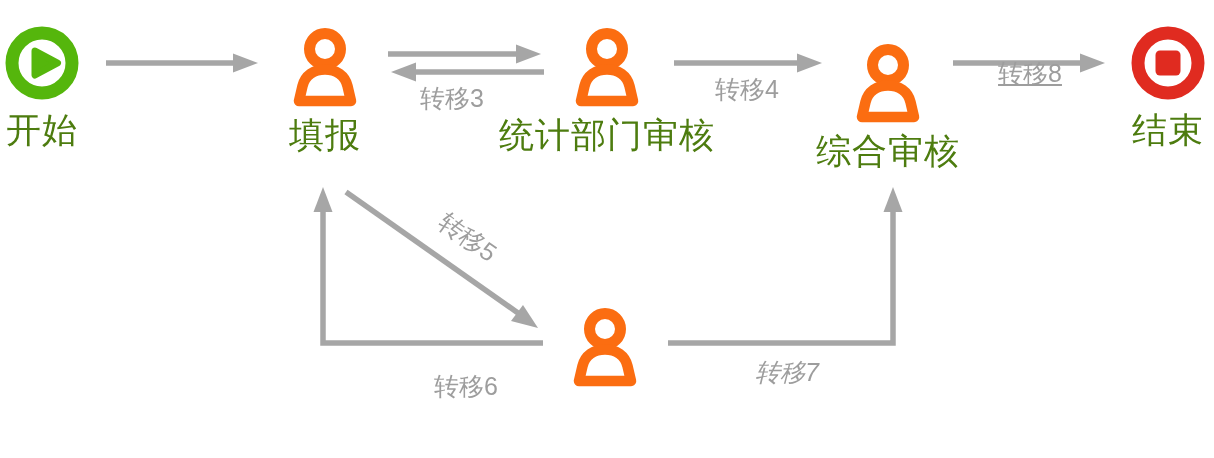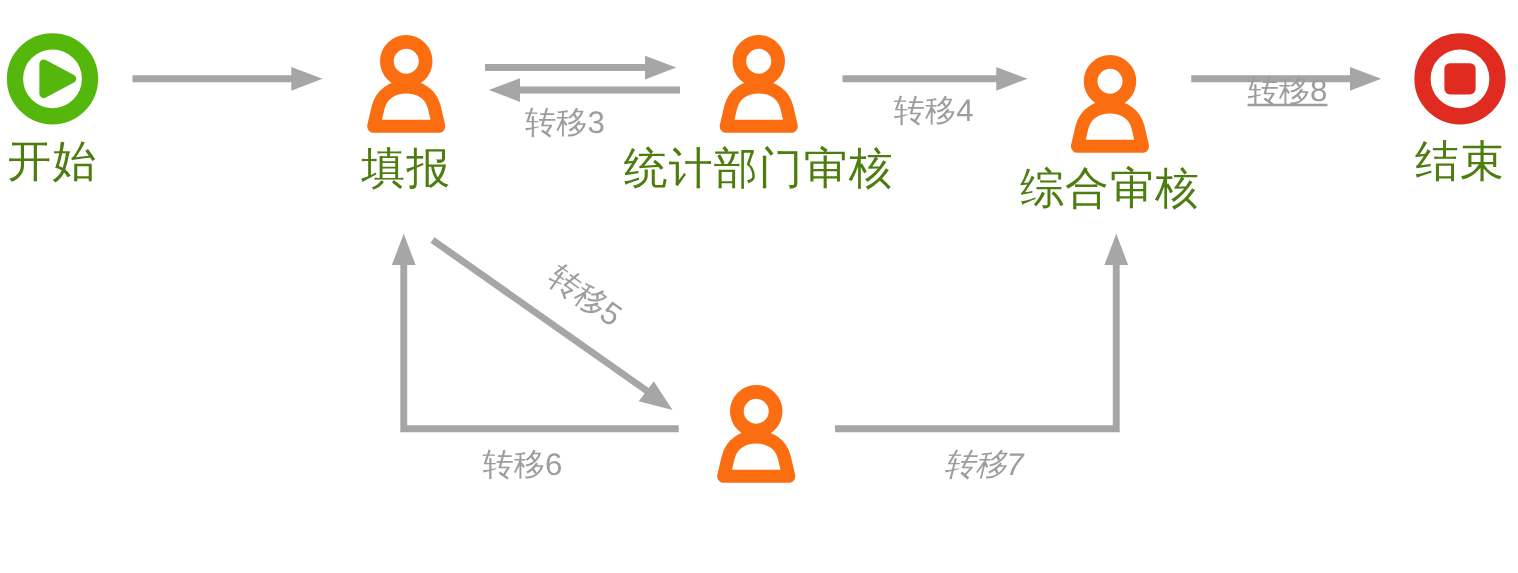--- a/index.html
+++ b/index.html
@@ -149,16 +149,16 @@
         <circle class="person-head" cx="38" cy="22" r="15.5"></circle>
         <path class="person-body" d="M12 74 L15.5 59 C18 48.5 27 42.5 38 42.5 C49 42.5 58 48.5 60.5 59 L64 74 Z"></path>
       </svg>
     </span>
   </div>
 
   <div class="edge-label" style="left:372px; top:84px;">转移3</div>
   <div class="edge-label" style="left:667px; top:75px;">转移4</div>
   <div class="edge-label" style="left:950px; top:59px;text-decoration:underline;">转移8</div>
   <div class="edge-label rotated" style="left:388px; top:223px;">转移5</div>
-  <div class="edge-label" style="left:338px; top:358px;">转移6</div>
+  <div class="edge-label" style="left:338px; top:372px;text-align:right;">转移6</div>
   <div class="edge-label" style="left:707px; top:358px;font-style:italic;">转移7</div>
 
 </div>
 
 </body></html>

